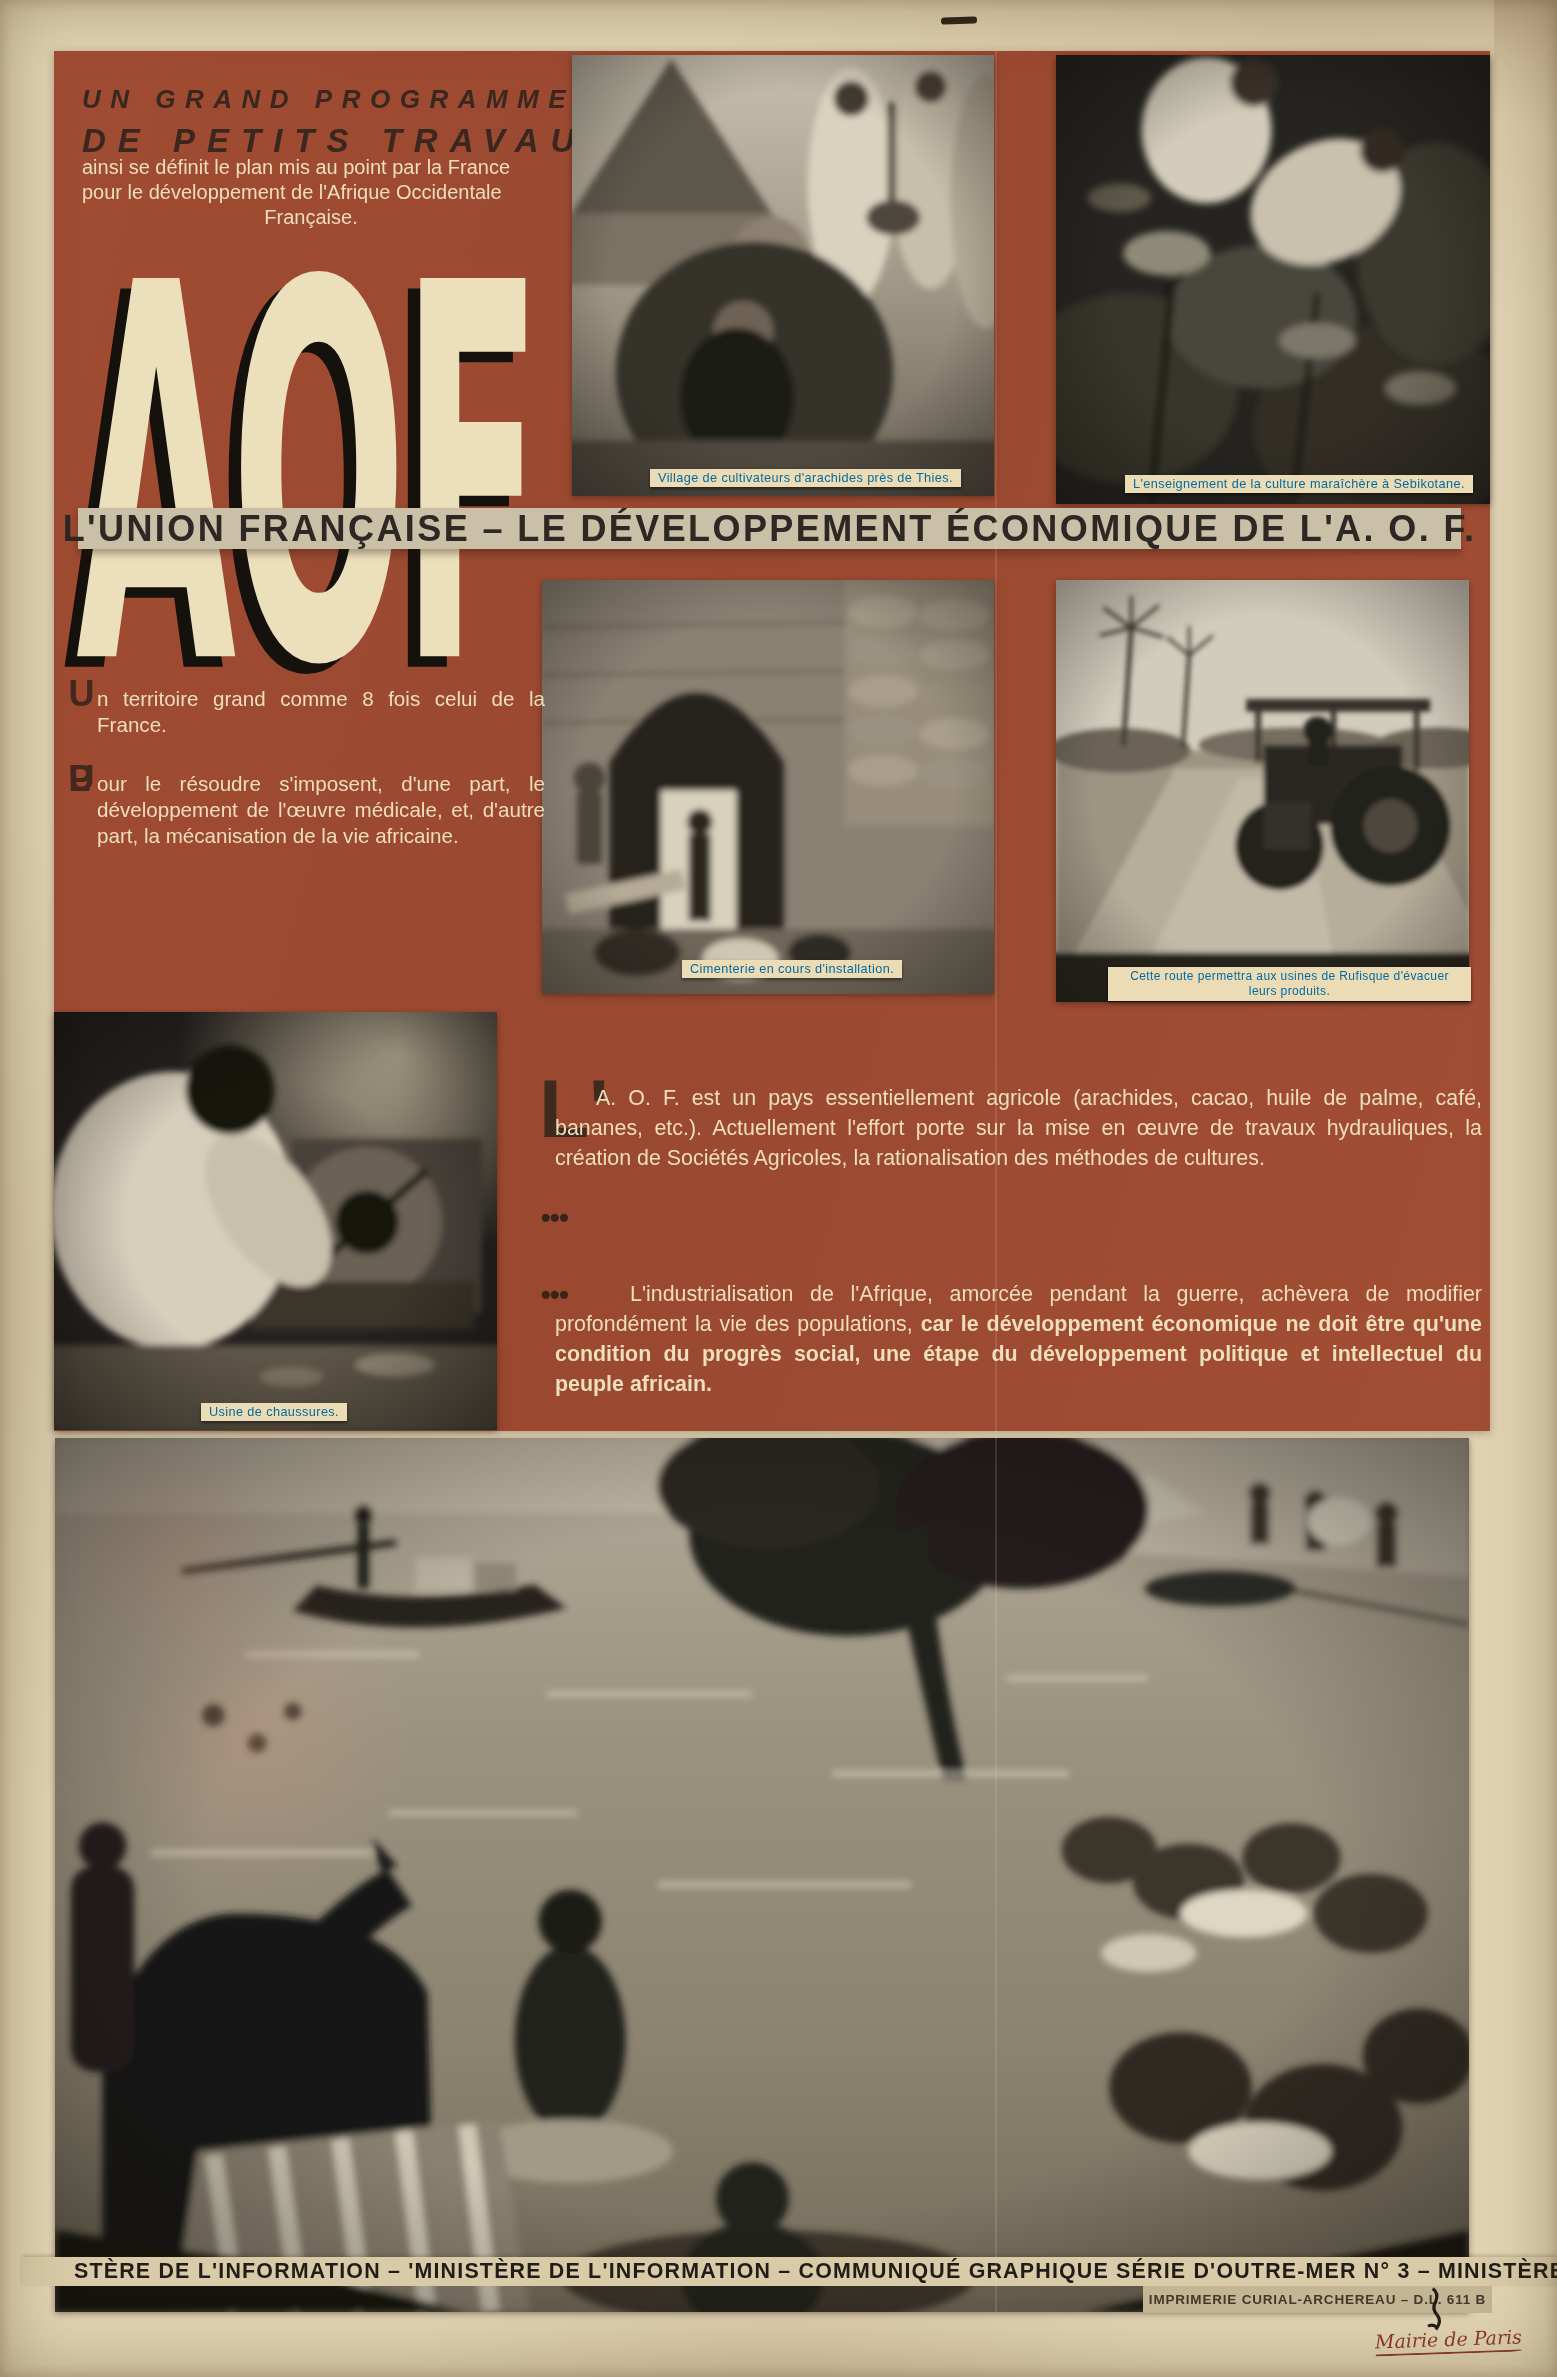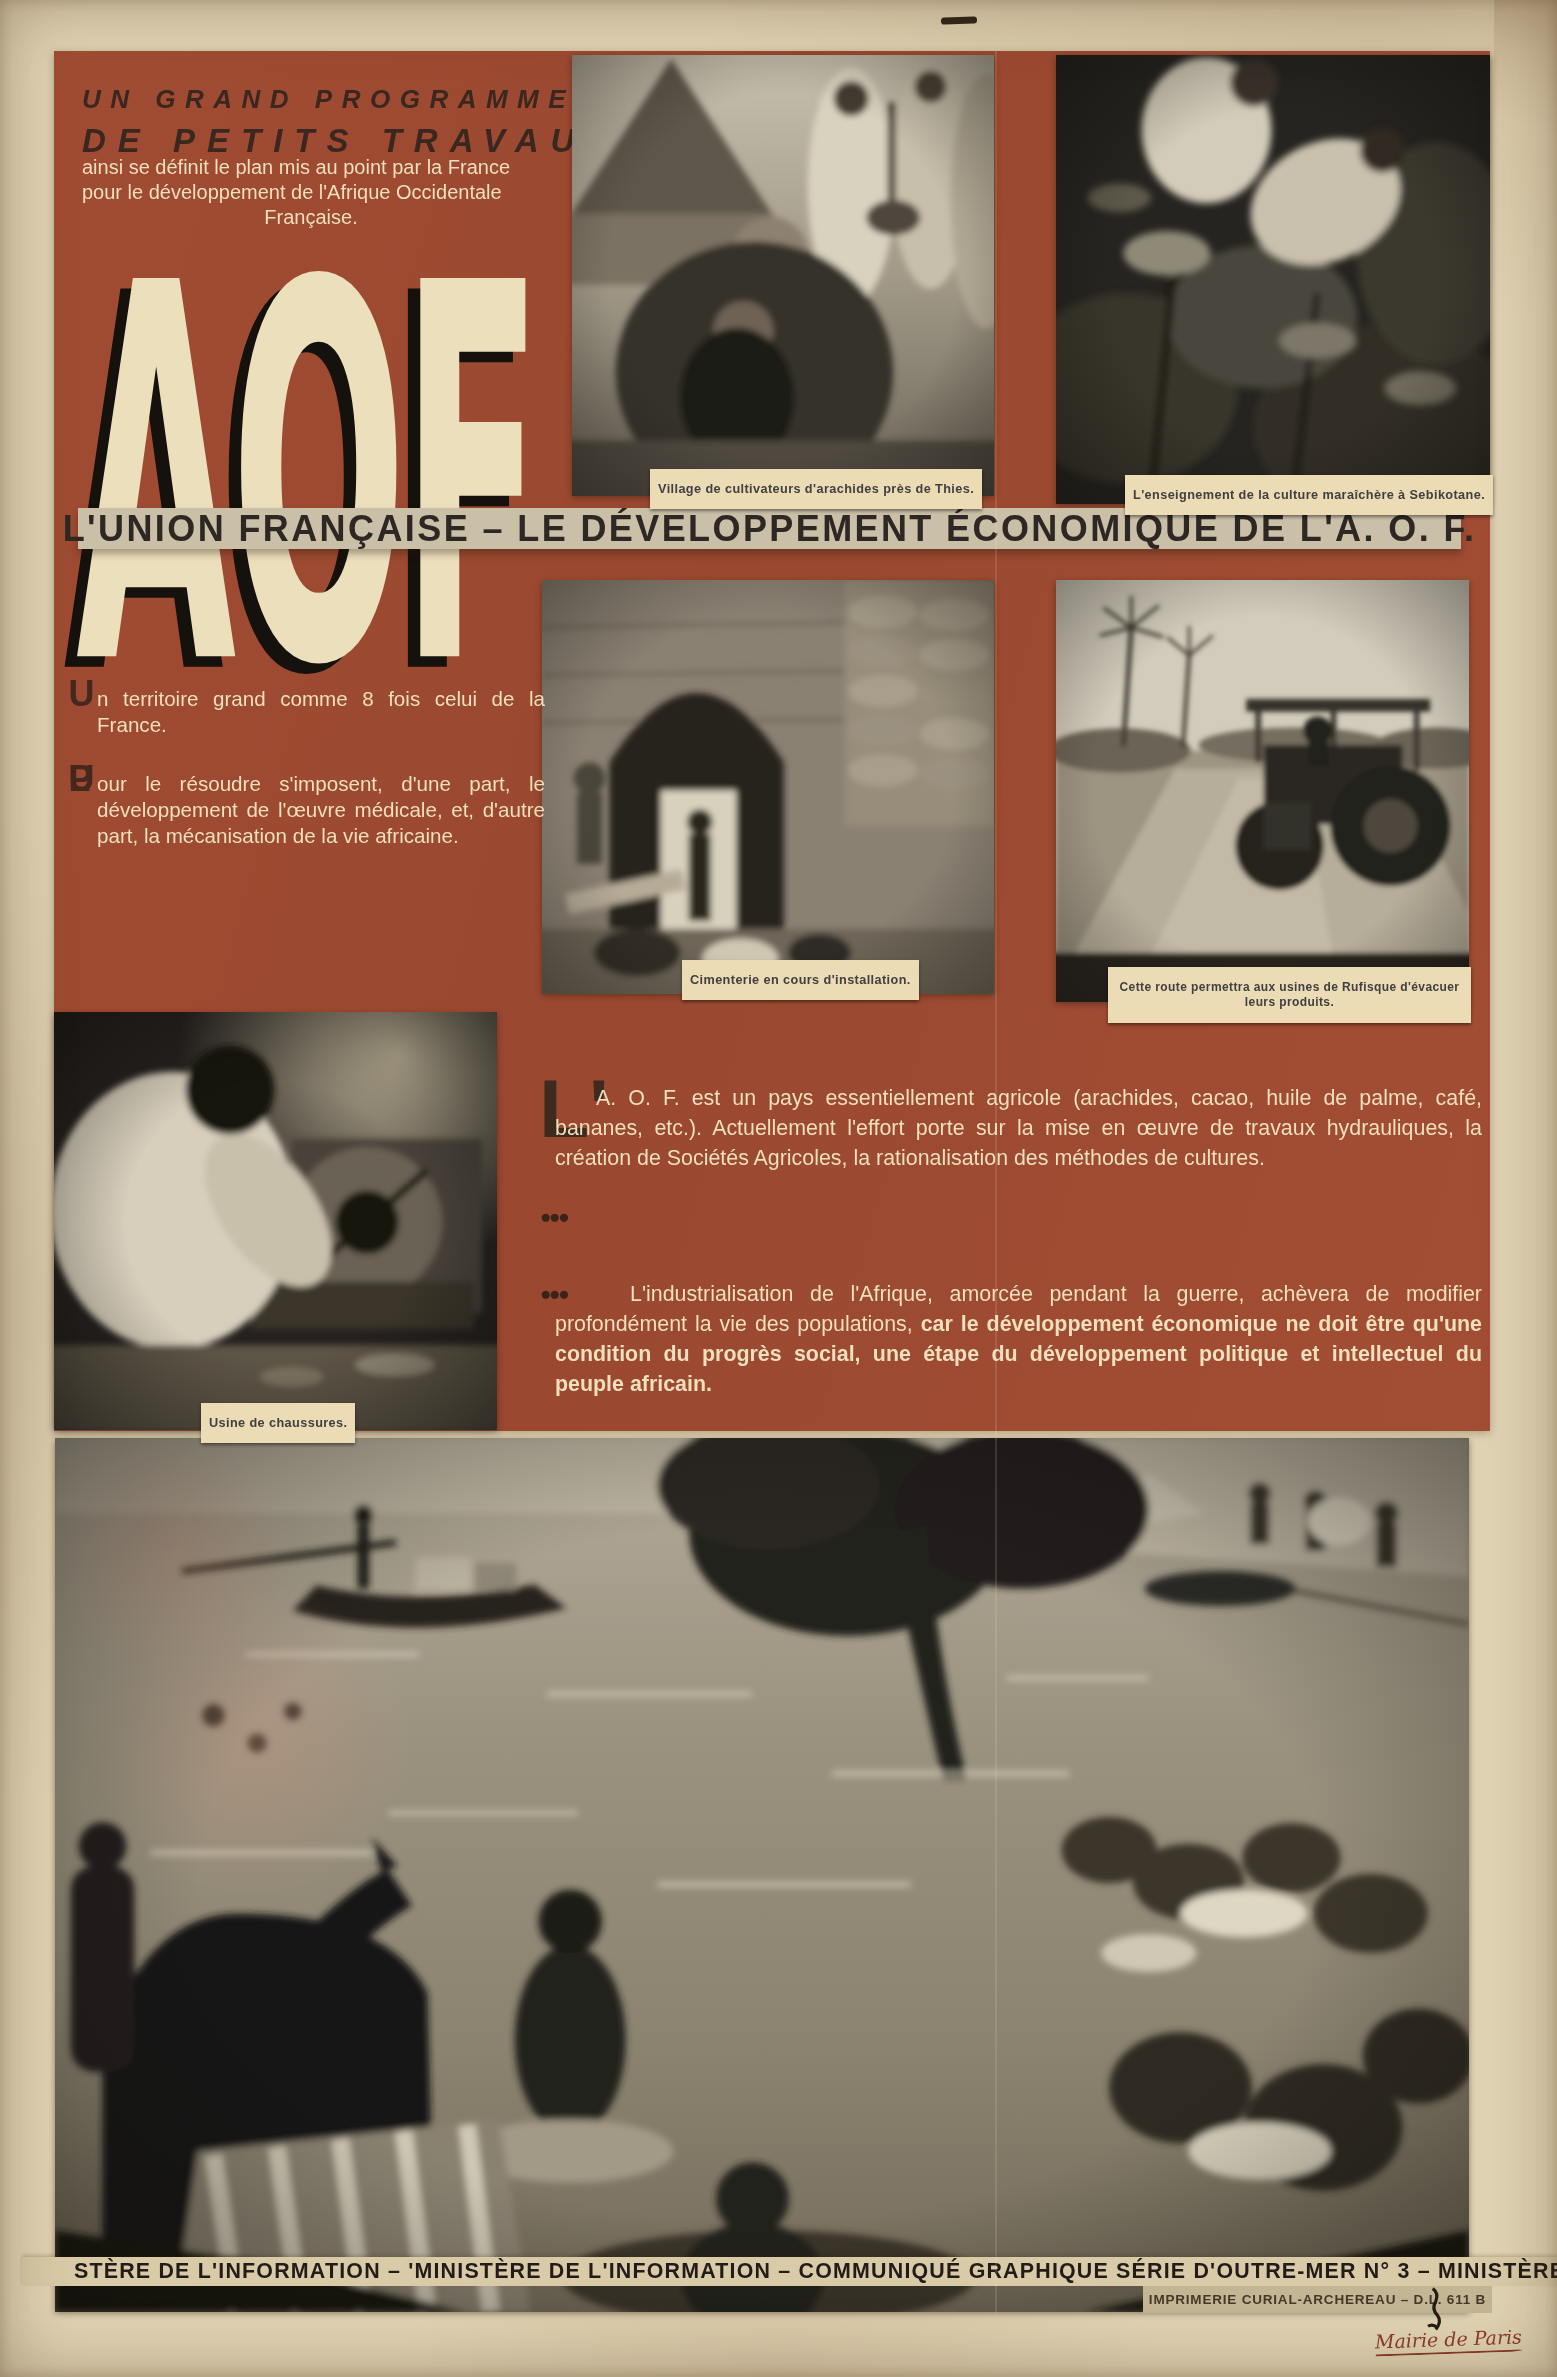--- a/index.html
+++ b/index.html
@@ -50,22 +50,22 @@
   
   .photo{position:absolute;overflow:hidden;z-index:2;box-shadow:0 2.4px 6.3px rgba(35,20,8,.45);}
   .photo svg{display:block;width:100%;height:100%;}
   #ph-village{left:572px;top:55px;width:422px;height:441px;}
   #ph-maraichere{left:1056px;top:55px;width:434px;height:449px;}
   #ph-cimenterie{left:542px;top:580px;width:452px;height:414px;}
   #ph-route{left:1056px;top:580px;width:413px;height:422px;}
   #ph-usine{left:54px;top:1012px;width:443px;height:418px;}
   #ph-river{left:55px;top:1438px;width:1414px;height:874px;}
   
-  .cap{position:absolute;z-index:4;background:#ecdcb6;color:#404040;font-weight:bold;
-    font-size:12.7px;letter-spacing:0.4px;padding:13px 8px;white-space:nowrap;
+  .cap{position:absolute;z-index:4;background:#ecdcb6;color:#0369a1;font-weight:normal;
+    font-size:12.7px;letter-spacing:0.4px;padding:2px 8px;white-space:nowrap;
     box-shadow:0 1.6px 3.2px rgba(0,0,0,.45);}
   #cap-village{left:650px;top:469px;}
   #cap-maraichere{left:1125px;top:475px;}
   #cap-cimenterie{left:682px;top:960px;}
   #cap-route{left:1108px;top:967px;width:347px;white-space:normal;text-align:center;
     font-size:12px;line-height:15px;}
   #cap-usine{left:201px;top:1403px;}
   
   #ministry{left:22px;top:2257px;width:1535px;height:28.5px;z-index:5;background:#d9cba8;
     overflow:hidden;white-space:nowrap;line-height:28.5px;padding-left:52px;box-sizing:border-box;

